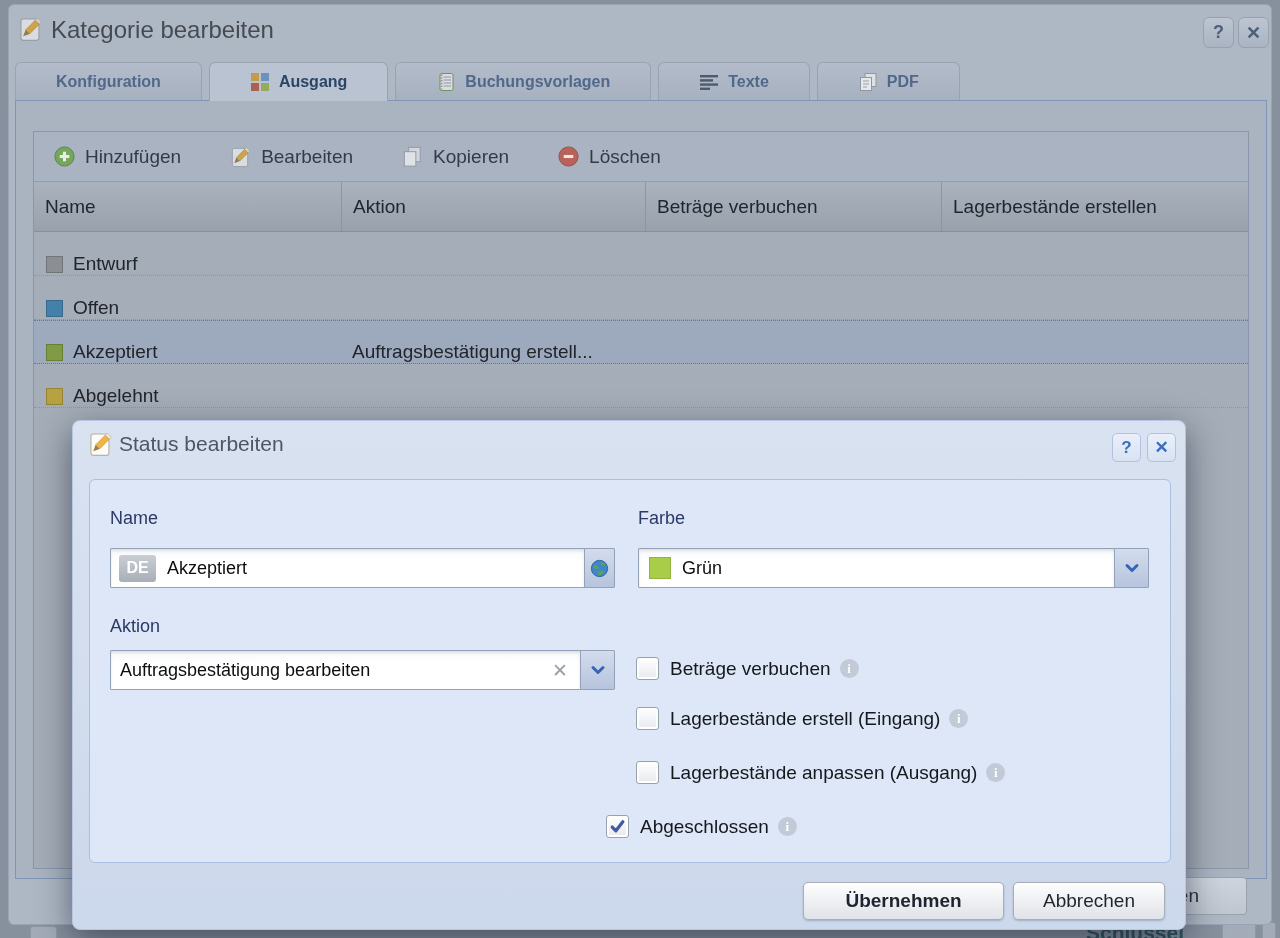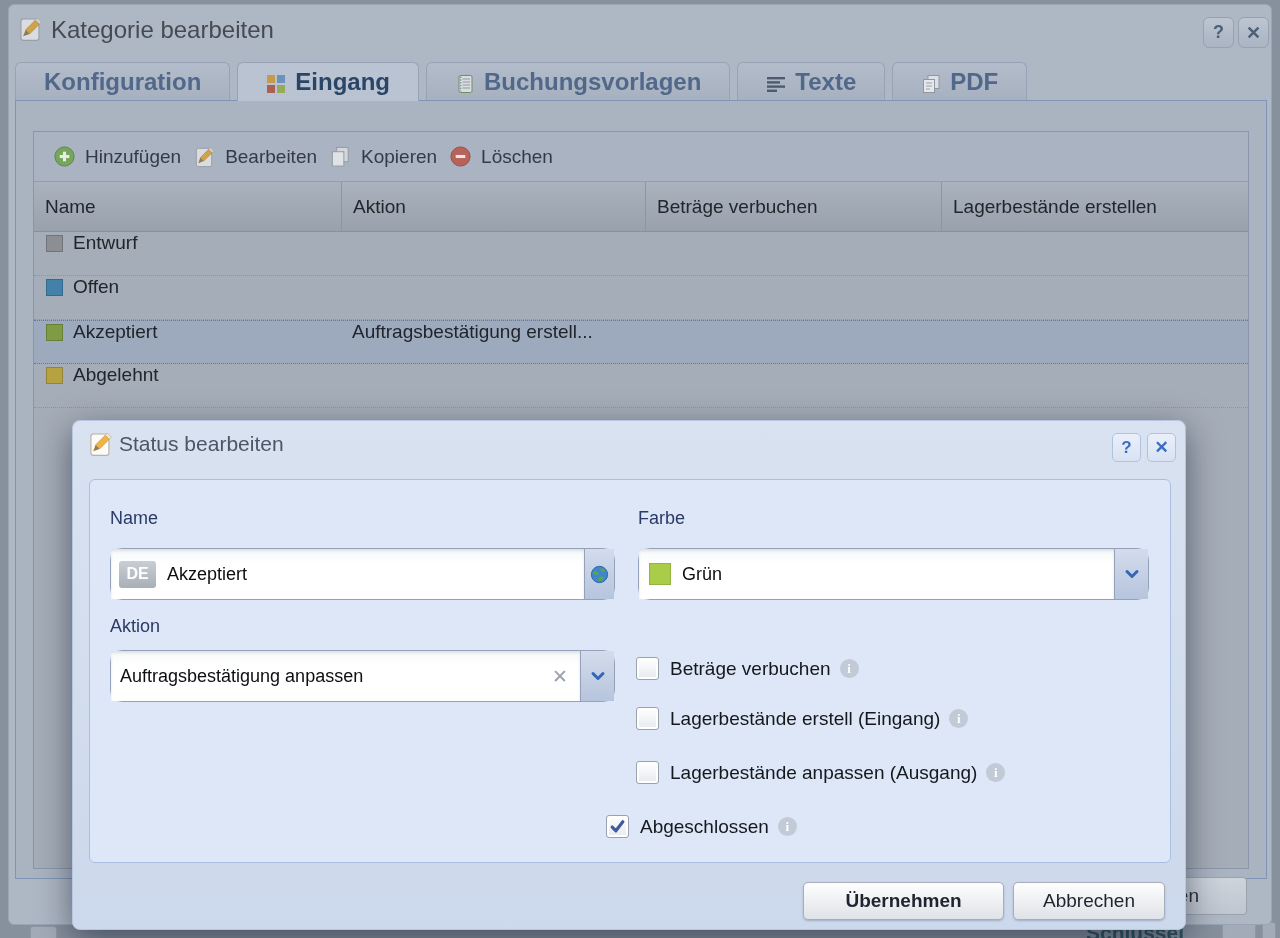--- a/index.html
+++ b/index.html
@@ -8,39 +8,39 @@
   .abs{position:absolute}
 
   
   #bg-window{position:absolute;left:8px;top:4px;width:1264px;height:921px;
     background:#aeb7c4;border:1px solid #99a4b4;border-radius:6px;z-index:1}
   .bg-title{position:absolute;left:42px;top:11px;font-size:24px;color:#464b53}
   .tb-btn{position:absolute;width:31px;height:31px;border:1px solid #96a1b2;border-radius:6px;
     background:linear-gradient(#bcc5d1,#aab4c2);display:flex;align-items:center;justify-content:center;
     font-size:18px;font-weight:bold;color:#4c6078;cursor:pointer}
   .tabs{position:absolute;left:6px;top:57px;display:flex;gap:7px}
-  .tab{height:39px;display:flex;align-items:center;gap:9px;padding:0 28px;
+  .tab{height:39px;display:flex;align-items:center;gap:9px;padding:0 40px;
     border:1px solid #97a3b4;border-bottom:none;border-radius:6px 6px 0 0;
-    background:linear-gradient(#b2bcca,#a6b0bf);font-size:24px;font-weight:bold;color:#51688a;cursor:pointer}
+    background:linear-gradient(#b2bcca,#a6b0bf);font-size:16px;font-weight:bold;color:#51688a;cursor:pointer}
   .tab.active{background:#b9c3d1;color:#2b4566;position:relative;z-index:2}
   .tab .ticon{width:20px;height:20px;flex:0 0 auto}
 
   .panel{position:absolute;left:6px;top:95px;width:1252px;height:779px;
     border:1px solid #8095b5;background:#aab3c0}
   .grid{position:absolute;left:24px;top:126px;width:1216px;height:738px;
     border:1px solid #8a96aa;background:#a5adb8;overflow:hidden}
   .gtoolbar{height:50px;background:#a9b3c1;border-bottom:1px solid #919db0;
-    display:flex;align-items:center;padding-left:13px;}
+    display:flex;align-items:center;padding-left:13px;gap:36px}
   .tool{display:flex;align-items:center;gap:9px;font-size:19px;color:#343b46;cursor:pointer;padding:4px 6px;border-radius:3px}
   .tool svg{width:23px;height:23px}
   .ghead{height:50px;display:flex;background:linear-gradient(#aab2bd,#99a1ac);border-bottom:1px solid #87909d}
   .hcell{display:flex;align-items:center;padding-left:11px;font-size:19px;color:#22262d;border-right:1px solid #8d95a2}
   .hcell:last-child{border-right:none}
   .w-name{width:308px}.w-aktion{width:304px}.w-betraege{width:296px}.w-lager{flex:1}
-  .grow{height:44px;display:flex;align-items:flex-start;border-bottom:1px dotted #8695ae;
+  .grow{height:44px;display:flex;align-items:flex-end;border-bottom:1px dotted #8695ae;
     font-size:19px;color:#21252b;cursor:pointer}
   .grow.selected{background:#9daabe;border-top:1px dotted #5d77ab;border-bottom:1px dotted #5d77ab}
   .rcell-name{width:318px;display:flex;align-items:center;flex:0 0 auto}
   .swatch{width:17px;height:17px;margin-left:12px;border:1px solid rgba(0,0,0,.18);flex:0 0 auto}
   .rname{margin-left:10px}
   .bg-cancel{position:absolute;left:1050px;top:872px;width:188px;height:38px;border:1px solid #9aa2ae;
     border-radius:4px;background:linear-gradient(#ced4dc,#bfc6d0);display:flex;align-items:center;justify-content:center;
     font-size:19px;color:#2b3037;cursor:pointer}
 
   
@@ -51,21 +51,21 @@
   #dialog{position:absolute;left:72px;top:420px;width:1114px;height:510px;z-index:10;
     background:linear-gradient(#d9e2f1,#ccd8eb);border:1px solid #b6c6e0;border-radius:8px;
     box-shadow:0 10px 34px rgba(18,26,44,.55)}
   .dlg-title{position:absolute;left:46px;top:11px;font-size:21px;color:#4d5665}
   .dlg-tb{position:absolute;width:29px;height:29px;border:1px solid #b0c2e0;border-radius:5px;
     background:linear-gradient(#eaf0fa,#d8e2f3);display:flex;align-items:center;justify-content:center;
     font-size:17px;font-weight:bold;color:#3a6cc0;cursor:pointer}
   .fieldset{position:absolute;left:16px;top:58px;width:1082px;height:384px;
     background:#dde7f7;border:1px solid #a9c0e2;border-radius:6px}
   .flabel{position:absolute;font-size:18px;color:#2b3a66}
-  .combo{position:absolute;height:52px;display:flex;border:1px solid #93a2b8;background:#fff;border-radius:12px}
+  .combo{position:absolute;height:40px;display:flex;border:1px solid #93a2b8;background:#fff;border-radius:1px}
   .combo-body{flex:1;background:linear-gradient(#f6f8fa,#ffffff 30%);display:flex;align-items:center;position:relative;
     box-shadow:inset 0 2px 3px rgba(0,0,0,.10)}
   .combo-trigger{width:34px;border-left:1px solid #93a2b8;cursor:pointer;
     background:linear-gradient(#d3dcec,#b6c4dd);display:flex;align-items:center;justify-content:center}
   .lang-badge{width:37px;height:27px;margin-left:8px;border-radius:3px;flex:0 0 auto;
     background:linear-gradient(#c9ced4,#a9afb7);color:#fff;font-weight:bold;font-size:16px;
     display:flex;align-items:center;justify-content:center}
   .val{margin-left:11px;font-size:18px;color:#0c0e11;white-space:nowrap}
   .cswatch{width:22px;height:22px;margin-left:10px;flex:0 0 auto;border:1px solid rgba(0,0,0,.12)}
   .clear-x{position:absolute;right:12px;font-size:19px;color:#9aa1ab;cursor:pointer;line-height:1}
@@ -114,21 +114,21 @@
     </div>
     <div class="tab active">
       <span class="ticon">
         <svg viewBox="0 0 20 20" width="20" height="20">
           <rect x="1" y="1" width="8" height="8" fill="#c59b49"></rect>
           <rect x="11" y="1" width="8" height="8" fill="#6b93bc"></rect>
           <rect x="1" y="11" width="8" height="8" fill="#ab6055"></rect>
           <rect x="11" y="11" width="8" height="8" fill="#97aa59"></rect>
         </svg>
       </span>
-      <span>Eingang</span>
+      <span>Ausgang</span>
     </div>
     <div class="tab">
       <span class="ticon">
         <svg viewBox="0 0 20 20" width="20" height="20">
           <rect x="4" y="1.5" width="13" height="17" rx="1.5" fill="#d9dde1" stroke="#71905f"></rect>
           <line x1="7.5" y1="5" x2="15" y2="5" stroke="#a7adb5" stroke-width="1.4"></line>
           <line x1="7.5" y1="8" x2="15" y2="8" stroke="#a7adb5" stroke-width="1.4"></line>
           <line x1="7.5" y1="11" x2="15" y2="11" stroke="#a7adb5" stroke-width="1.4"></line>
           <line x1="7.5" y1="14" x2="15" y2="14" stroke="#a7adb5" stroke-width="1.4"></line>
           <line x1="5.6" y1="2.5" x2="5.6" y2="17.5" stroke="#8a9199" stroke-width="1.6" stroke-dasharray="1.4 1.4"></line>
@@ -308,21 +308,21 @@
           <svg viewBox="0 0 16 16" width="16" height="16">
             <path d="M3 5.5 L8 10.5 L13 5.5" fill="none" stroke="#3565b5" stroke-width="3" stroke-linecap="round" stroke-linejoin="round"></path>
           </svg>
         </span>
       </div>
     </div>
 
     <div class="flabel" style="left:20px;top:136px">Aktion</div>
     <div class="combo" style="left:20px;top:170px;width:505px">
       <div class="combo-body">
-        <span class="val" style="margin-left:9px">Auftragsbestätigung anpassen</span>
+        <span class="val" style="margin-left:9px">Auftragsbestätigung bearbeiten</span>
         <span class="clear-x">✕</span>
       </div>
       <div class="combo-trigger">
         <span style="width:16px;height:16px">
           <svg viewBox="0 0 16 16" width="16" height="16">
             <path d="M3 5.5 L8 10.5 L13 5.5" fill="none" stroke="#3565b5" stroke-width="3" stroke-linecap="round" stroke-linejoin="round"></path>
           </svg>
         </span>
       </div>
     </div>

